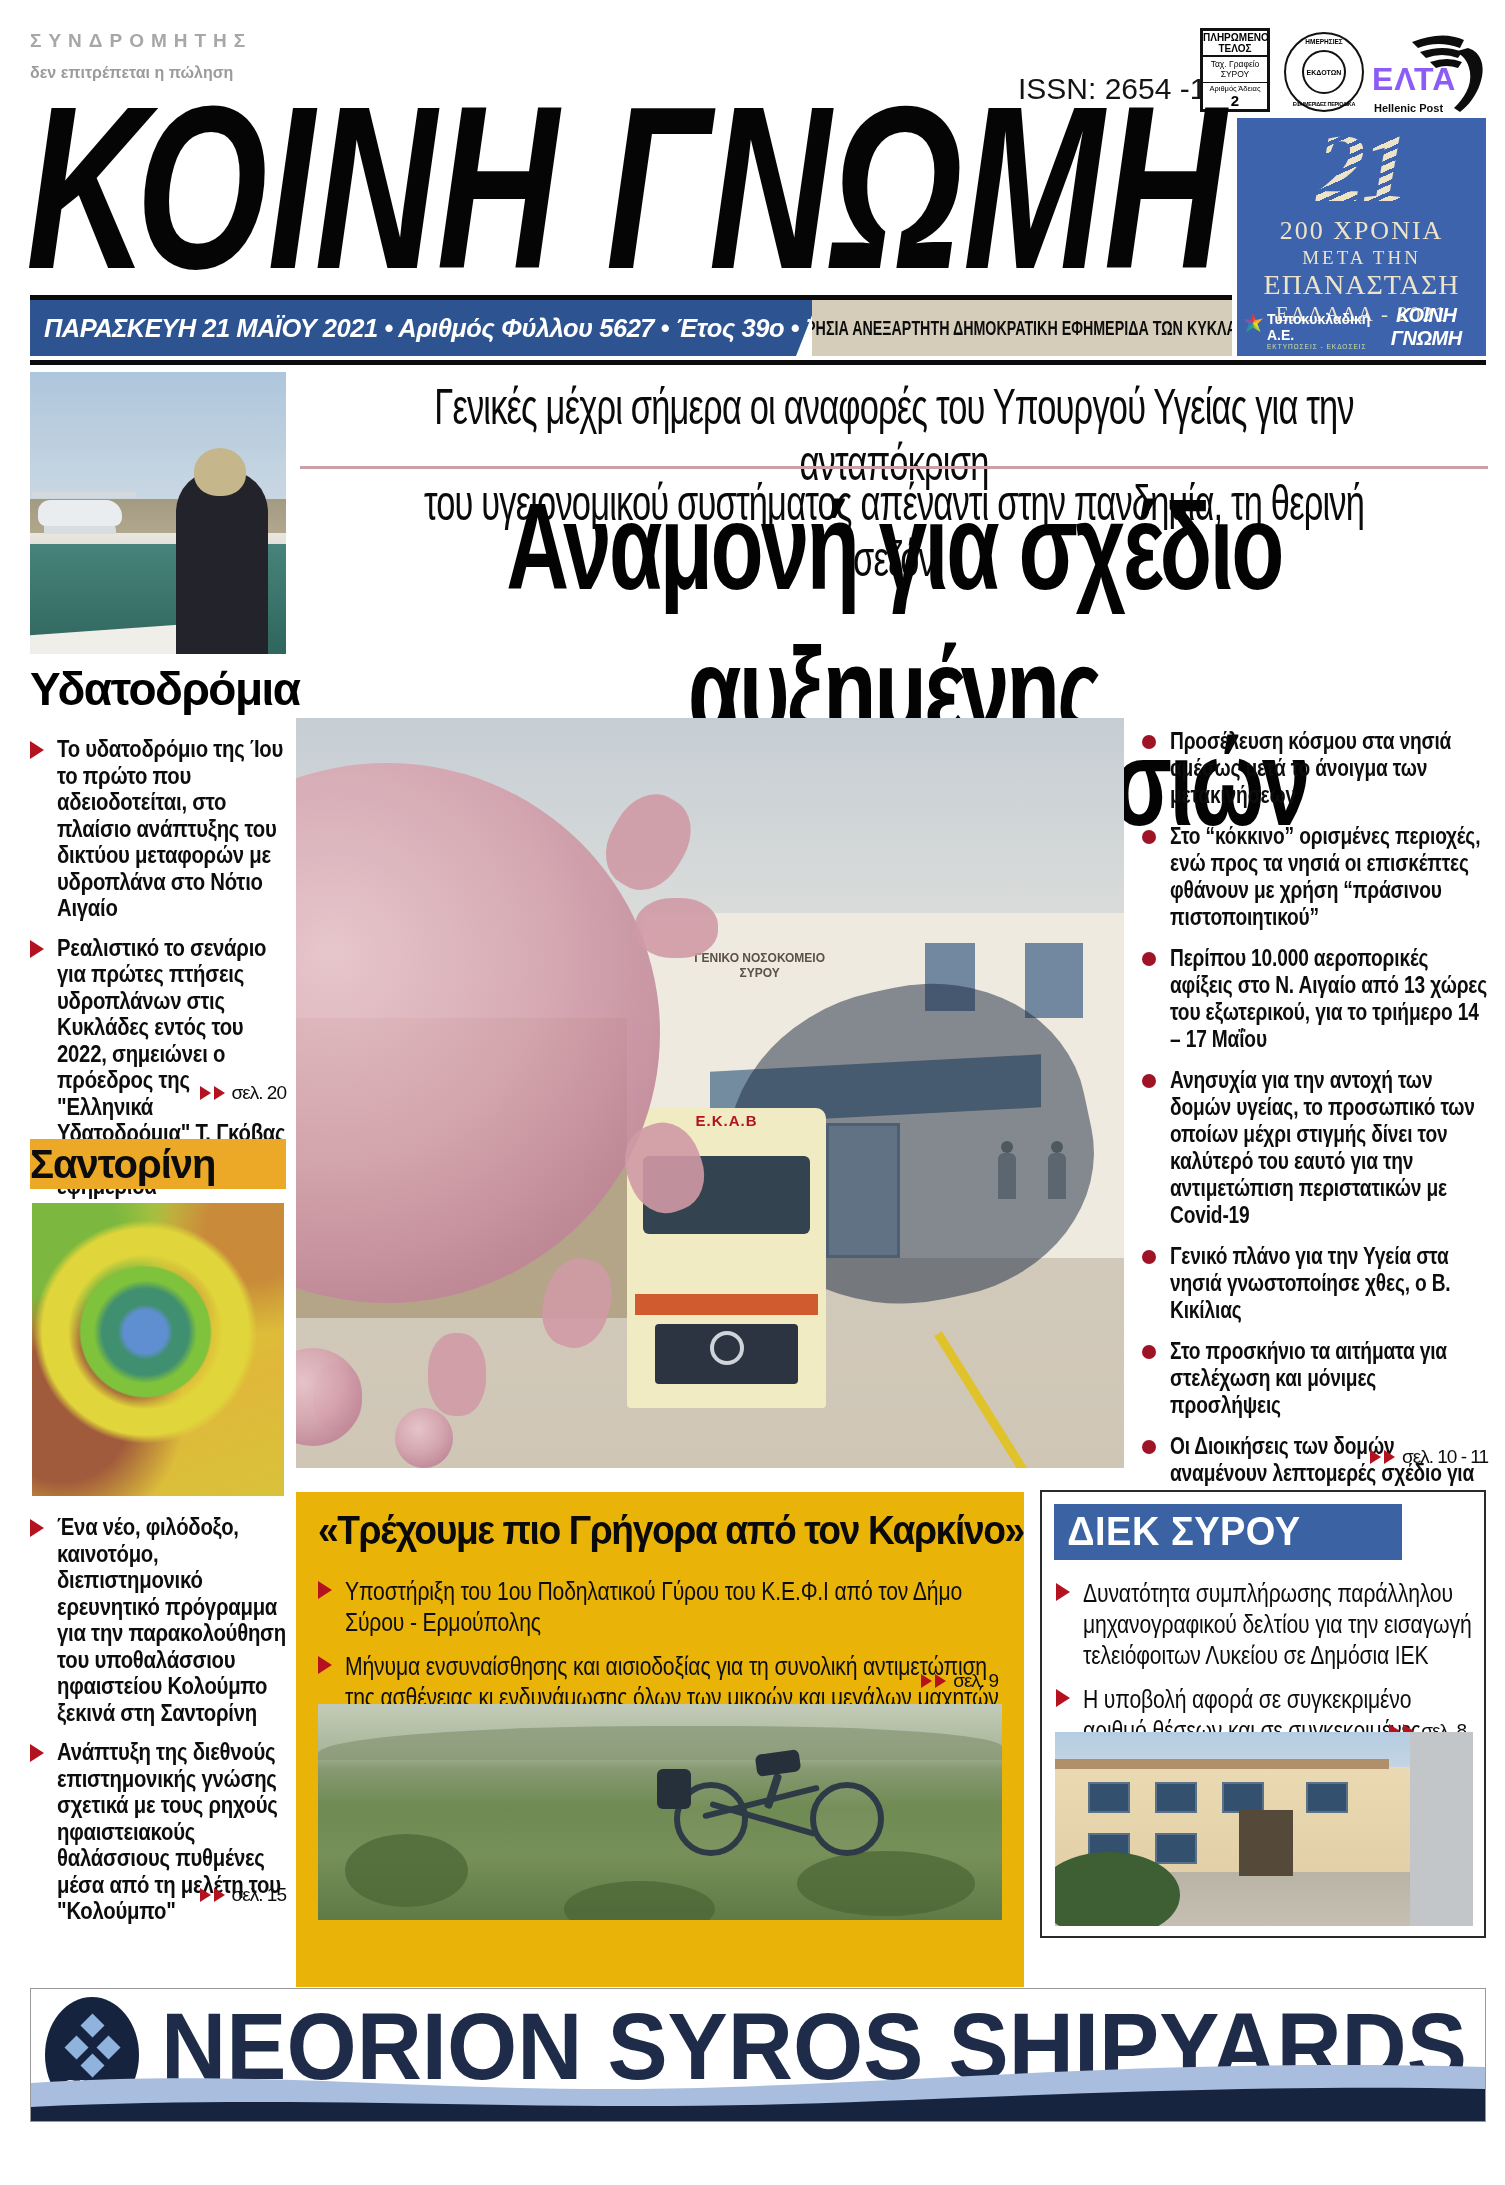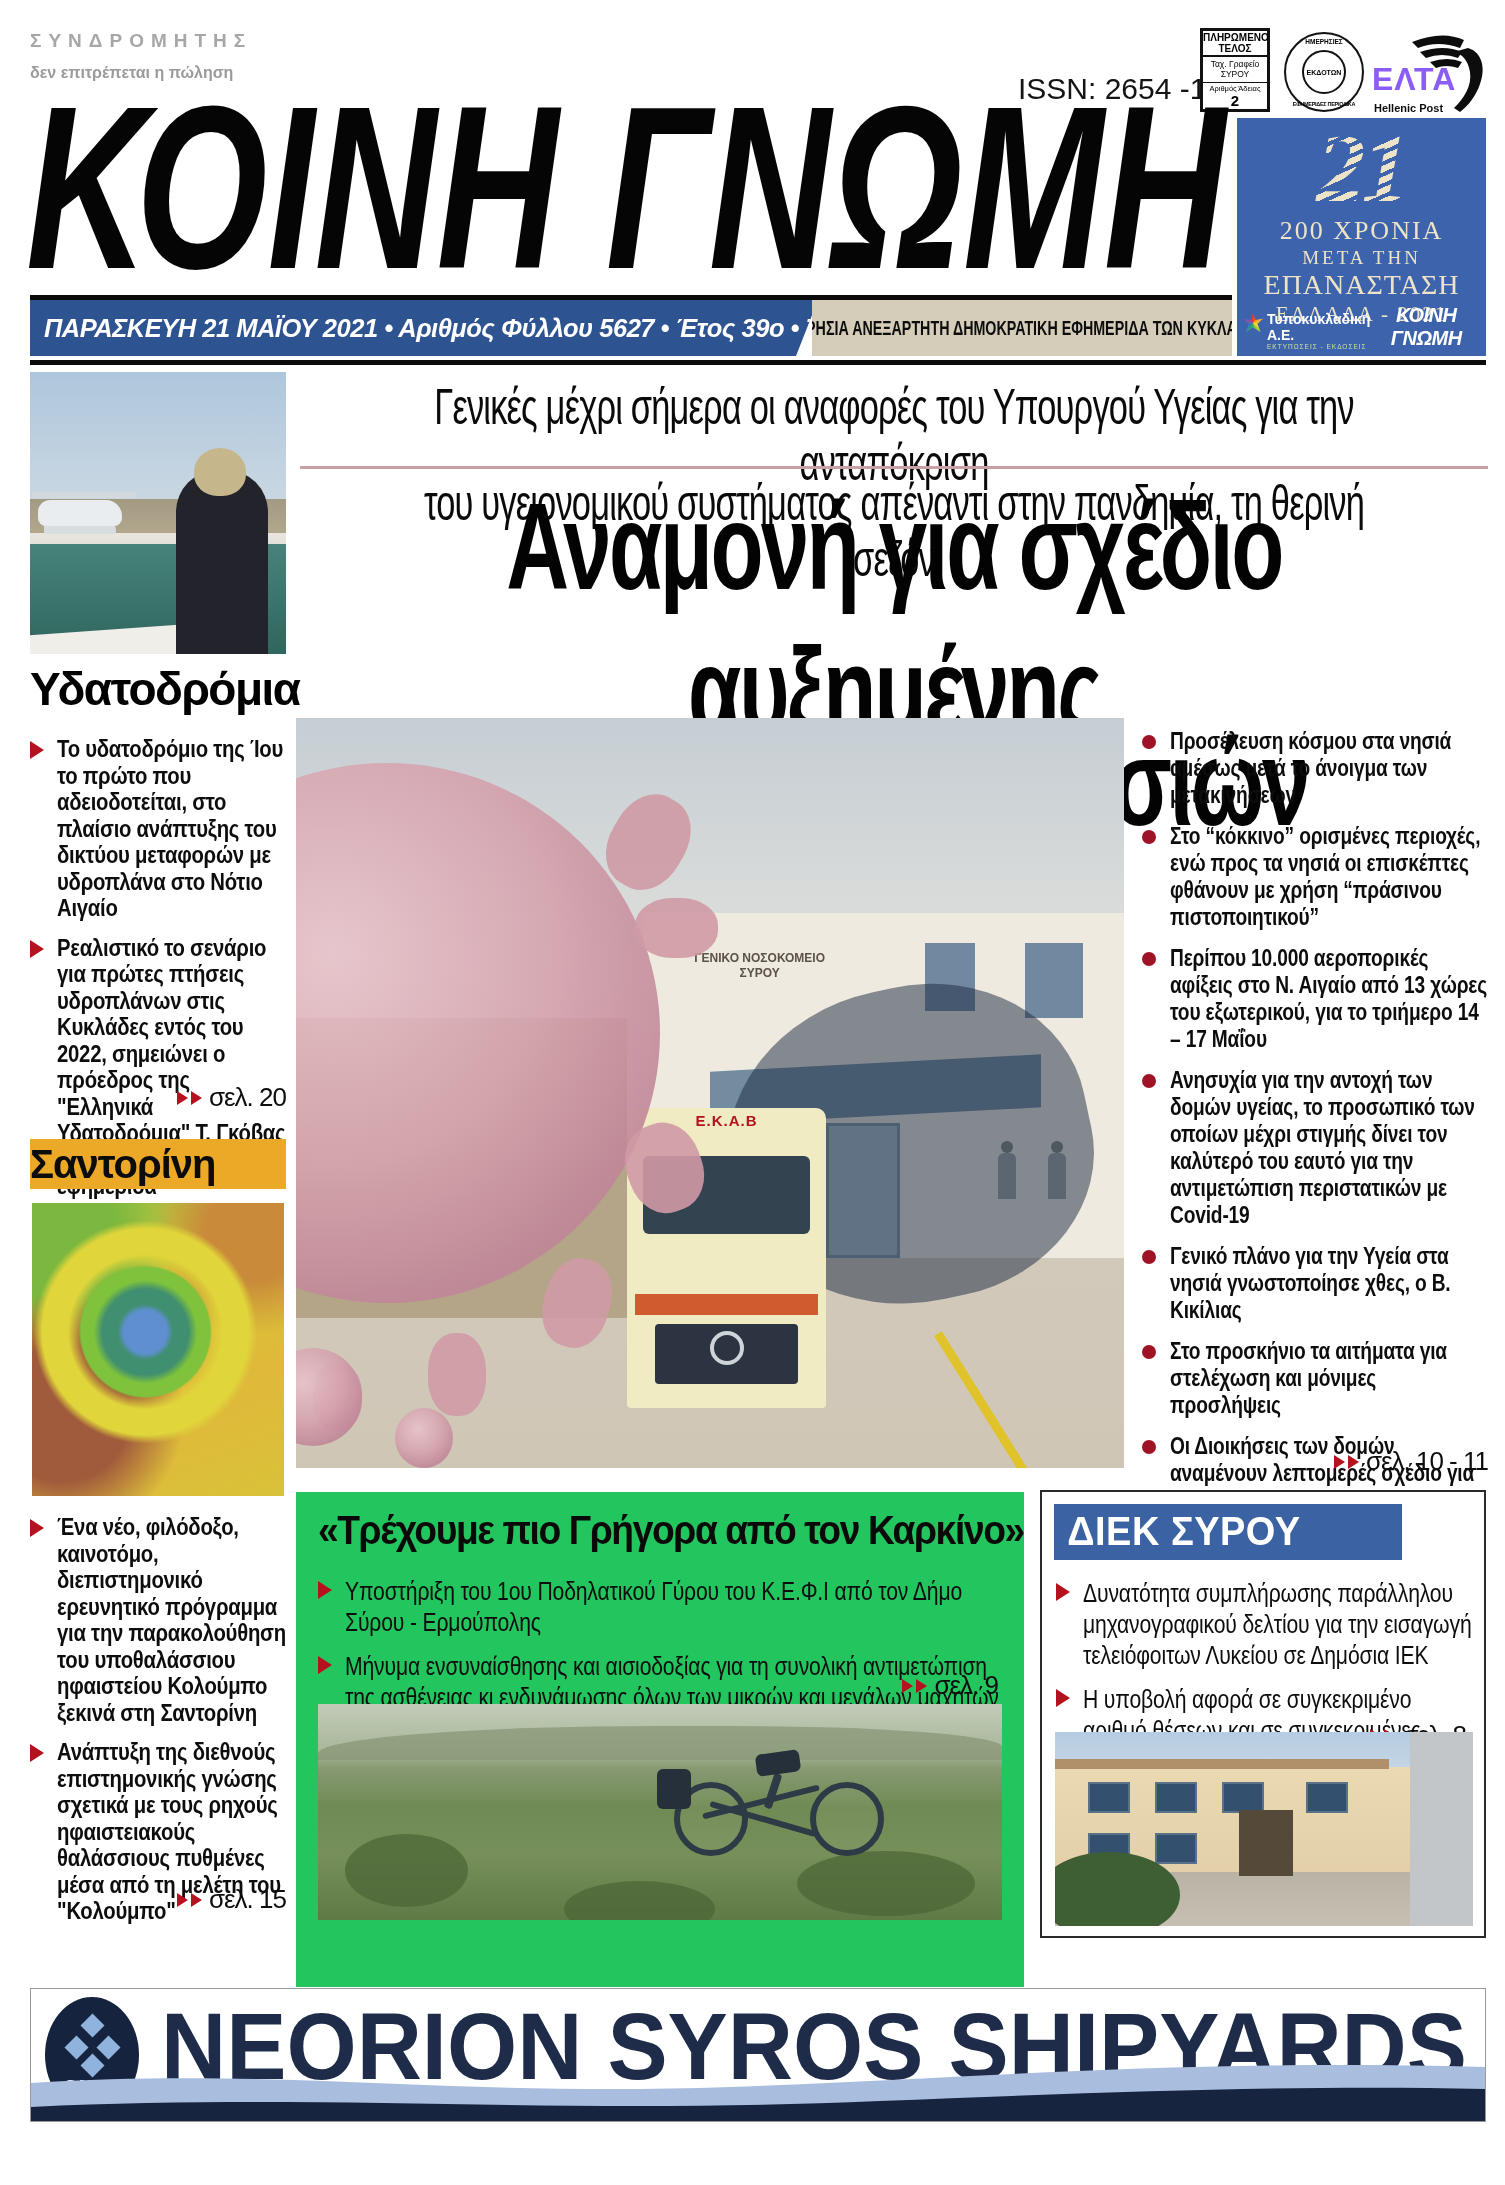--- a/index.html
+++ b/index.html
@@ -60,21 +60,21 @@
   .rose-rule { left:300px; top:466px; width:1188px; height:3px; background:#c9a0a4; }
   .headline { left:300px; top:474px; width:1188px; text-align:center; }
   .headline .hline { display:block; font-size:100px; font-weight:900; color:#030303; letter-spacing:-3px; transform:scale(0.87,1.22); transform-origin:center top; line-height:118px; }
 
   
   .bullet { position:relative; padding-left:27px; margin-bottom:13px; }
   .tri { position:absolute; left:0; top:5px; width:0; height:0; border-left:14px solid #b5121f; border-top:9px solid transparent; border-bottom:9px solid transparent; }
   .btxt { display:block; transform-origin:0 0; color:#0d0d0d; }
   .pageref { display:flex; justify-content:flex-end; align-items:center; gap:3px; }
   .pageref .tri { position:static; border-left-width:11px; border-top-width:7px; border-bottom-width:7px; }
-  .pageref .ptxt { font-size:26px; color:#0d0d0d; margin-left:4px; letter-spacing:-1px; }
+  .pageref .ptxt { font-size:19px; color:#0d0d0d; margin-left:4px; letter-spacing:-1px; }
 
   
   .seaplane { left:30px; top:372px; width:256px; height:282px; background:linear-gradient(#aec6dc 0%,#c9d7e2 45%,#a39a82 45%,#b0a78d 57%,#e8e6df 57%,#e3e1da 61%,#47837a 61%,#2f665e 100%); overflow:hidden; }
   .sp-person { position:absolute; right:18px; top:98px; width:92px; height:184px; background:#23232b; border-radius:42px 42px 0 0; }
   .sp-hair { position:absolute; right:40px; top:76px; width:52px; height:48px; background:#c6b68c; border-radius:50% 50% 45% 45%; }
   .sp-plane { position:absolute; left:8px; top:128px; width:84px; height:26px; background:#e9edf0; border-radius:12px 16px 8px 8px; box-shadow:0 14px 0 -6px #d8dde0; }
   .sp-wing { position:absolute; left:2px; top:120px; width:104px; height:6px; background:#d4d9dd; }
   .sp-quay { position:absolute; left:0; bottom:0; width:58%; height:34px; background:#efeee9; transform:skewY(-4deg) translateY(10px); }
 
   .hydro-title { left:30px; top:662px; font-size:46px; font-weight:900; color:#000; letter-spacing:-1.5px; }
@@ -119,21 +119,21 @@
   .mp-yellow { position:absolute; right:4%; bottom:6%; width:200px; height:9px; background:#e0c32a; transform:rotate(58deg); }
 
   
   .right-bullets { left:1140px; top:728px; width:348px; }
   .right-bullets .bullet { padding-left:30px; margin-bottom:14px; }
   .dot { position:absolute; left:2px; top:7px; width:14px; height:14px; border-radius:50%; background:#9e1325; }
   .right-bullets .btxt { font-size:23px; font-weight:700; line-height:27px; width:120%; transform:scaleX(0.833); letter-spacing:-0.2px; }
   .pageref1011 { left:1140px; top:1446px; width:348px; }
 
   
-  .cancerbox { left:296px; top:1492px; width:728px; height:495px; background:#22c55e; }
+  .cancerbox { left:296px; top:1492px; width:728px; height:495px; background:#eab308; }
   .cancer-title { position:absolute; left:22px; top:16px; font-size:40px; font-weight:900; color:#0a0a0a; letter-spacing:-1.5px; transform:scaleX(0.93); transform-origin:0 0; white-space:nowrap; }
   .cancer-bullets { position:absolute; left:22px; top:84px; width:688px; }
   .cancer-bullets .btxt, .diek-bullets .btxt { font-size:25px; font-weight:400; line-height:31px; width:118%; transform:scaleX(0.847); letter-spacing:-0.2px; }
   .pageref9 { position:absolute; right:26px; top:178px; }
   .bikephoto { position:absolute; left:22px; top:212px; width:684px; height:216px; overflow:hidden;
      background:linear-gradient(#c2cbb8 0%,#aab79a 22%,#879972 30%,#6f8a52 48%,#77905a 70%,#5f7a45 100%); }
   .bike-hill { position:absolute; left:0; top:10%; width:100%; height:16%; background:#8a9a78; border-radius:50% 40% 0 0/80% 60% 0 0; opacity:.8; }
   .bike-bush { position:absolute; border-radius:50%; background:#4c6636; opacity:.75; }
   .wheel { position:absolute; width:74px; height:74px; border:6px solid #2e3a46; border-radius:50%; background:rgba(255,255,255,0.05); }
   .bar { position:absolute; height:6px; background:#2e3a46; border-radius:3px; }

